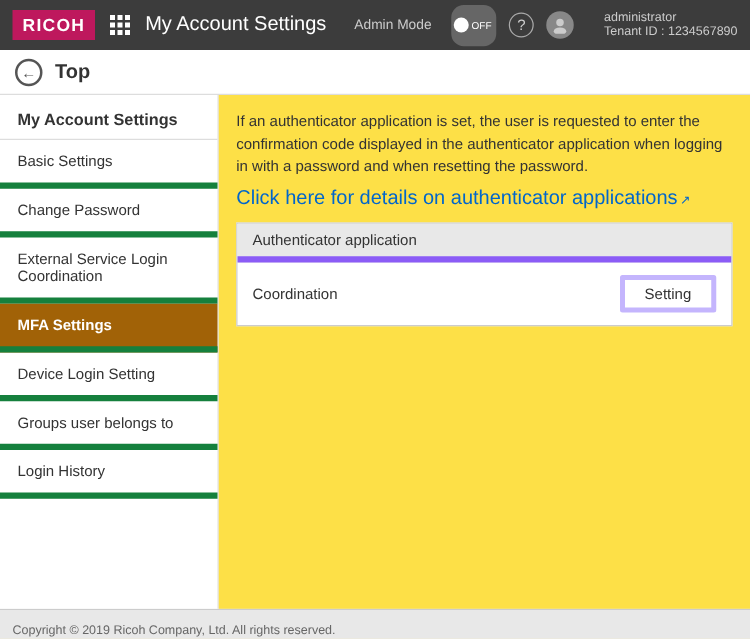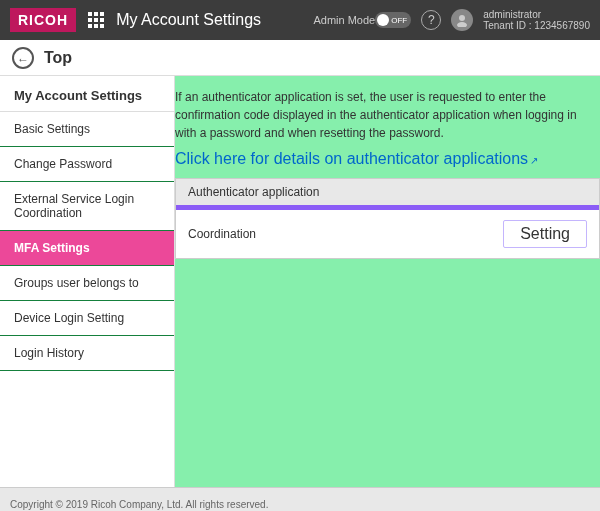--- a/index.html
+++ b/index.html
@@ -50,29 +50,29 @@
       flex: 1;
     }
     .header-right {
       display: flex;
       align-items: center;
       gap: 10px;
     }
     .admin-mode {
       display: flex;
       align-items: center;
-      gap: 0;
+      gap: 16px;
       font-size: 11px;
       color: #ccc;
     }
     .toggle-off {
       background: #666;
       border-radius: 10px;
       width: 36px;
-      height: 16px;
+      height: 33px;
       display: flex;
       align-items: center;
       padding: 2px;
       position: relative;
     }
     .toggle-off-label {
       font-size: 8px;
       color: white;
       position: absolute;
       right: 4px;
@@ -90,21 +90,21 @@
       height: 20px;
       display: flex;
       align-items: center;
       justify-content: center;
       font-size: 12px;
       color: #ccc;
     }
     .user-info {
       display: flex;
       align-items: center;
-      gap: 10px;
+      gap: 24px;
       font-size: 11px;
       color: #ccc;
     }
     .user-avatar {
       background: #888;
       border-radius: 50%;
       width: 22px;
       height: 22px;
       display: flex;
       align-items: center;
@@ -166,33 +166,33 @@
       font-weight: bold;
       color: #333;
       padding: 12px 14px 8px 14px;
       border-bottom: 1px solid #ddd;
     }
     .sidebar-item {
       padding: 10px 14px;
       font-size: 12px;
       color: #333;
       cursor: pointer;
-      border-bottom: 1px solid #15803d;
+      border-bottom: 5px solid #15803d;
     }
     .sidebar-item.active {
-      background: #ec4899;
+      background: #a16207;
       color: white;
       font-weight: bold;
     }
 
     
     .content {
       flex: 1;
-      padding: 12px 0;
-      background: #86efac;
+      padding: 12px 14px;
+      background: #fde047;
       overflow-y: auto;
     }
     .content-description {
       font-size: 12px;
       color: #333;
       line-height: 1.5;
       margin-bottom: 8px;
     }
     .content-link {
       color: #0066cc;
@@ -220,24 +220,24 @@
       display: flex;
       align-items: center;
       padding: 10px 12px;
       justify-content: space-between;
     }
     .auth-status {
       font-size: 12px;
       color: #333;
     }
     .setting-btn {
-      border: 1px solid #c4b5fd;
+      border: 4px solid #c4b5fd;
       background: white;
       padding: 4px 16px;
-      font-size: 16px;
+      font-size: 12px;
       cursor: pointer;
       border-radius: 2px;
       color: #333;
     }
 
     
     .footer {
       background: #e8e8e8;
       height: 34px;
       display: flex;
@@ -297,22 +297,22 @@
 </div>
 
 <div class="main-layout">
 
   <div class="sidebar">
     <div class="sidebar-title">My Account Settings</div>
     <div class="sidebar-item">Basic Settings</div>
     <div class="sidebar-item">Change Password</div>
     <div class="sidebar-item">External Service Login Coordination</div>
     <div class="sidebar-item active">MFA Settings</div>
+    <div class="sidebar-item">Device Login Setting</div>
     <div class="sidebar-item">Groups user belongs to</div>
-    <div class="sidebar-item">Device Login Setting</div>
     <div class="sidebar-item">Login History</div>
   </div>
 
   <div class="content">
     <div class="content-description">If an authenticator application is set, the user is requested to enter the confirmation code displayed in the authenticator application when logging in with a password and when resetting the password.</div>
     <a class="content-link" href="#">Click here for details on authenticator applications</a>
 
     <div class="auth-box">
       <div class="auth-box-header">Authenticator application</div>
       <div class="auth-box-row">

